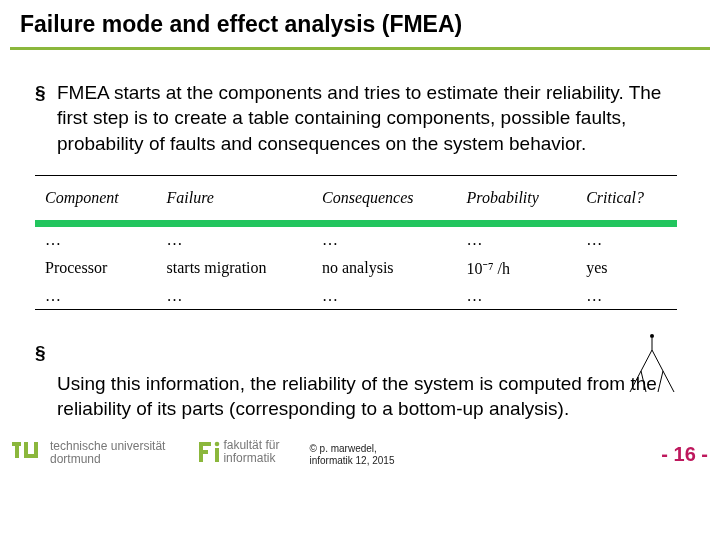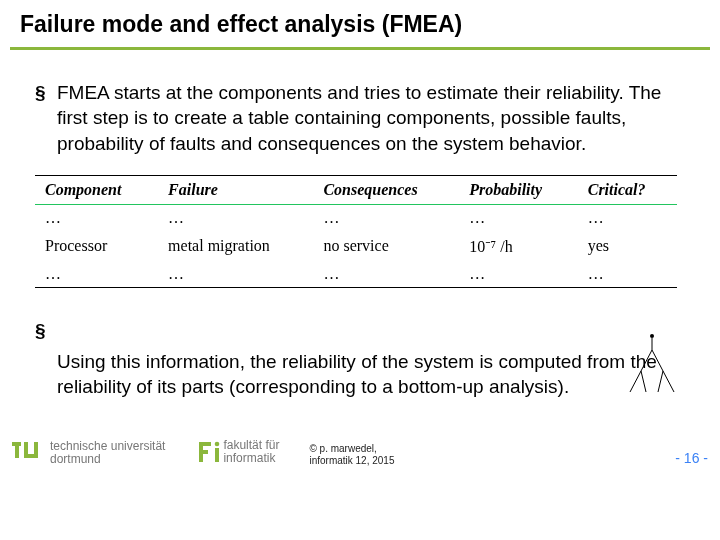--- a/index.html
+++ b/index.html
@@ -58,25 +58,25 @@
   }
   table.fmea {
     width: 642px;
     border-collapse: collapse;
     margin: 14px 0 30px 0;
     font-family: "Times New Roman", Times, serif;
     font-size: 16px;
   }
   table.fmea th {
     font-style: italic;
-    font-weight: bold;
+    font-weight: normal;
     text-align: left;
     border-top: 1px solid #000;
-    border-bottom: 1px solid #22c55e;
-    padding: 5px 10px;
+    border-bottom: 7px solid #22c55e;
+    padding: 13px 10px;
     white-space: nowrap;
   }
   table.fmea td {
     padding: 4px 10px;
     vertical-align: middle;
   }
   table.fmea tr.last td {
     border-bottom: 1px solid #000;
   }
   .footer {
@@ -118,23 +118,24 @@
     height: 28px;
     color: #8bb73c;
   }
   .footer .copyright {
     font-size: 10px;
     line-height: 1.15;
     color: #222;
   }
   .footer .spacer { flex: 1; }
   .footer .page {
-    font-size: 14px;
-    color: #3b82f6;
+    font-size: 20px;
+    color: #be185d;
     white-space: nowrap;
+    font-weight: bold;
   }
   .tree-diagram {
     position: absolute;
     right: 32px;
     bottom: 62px;
     width: 72px;
     height: 80px;
   }
 </style>
 </head>
@@ -167,22 +168,22 @@
       <tbody>
         <tr>
           <td>…</td>
           <td>…</td>
           <td>…</td>
           <td>…</td>
           <td>…</td>
         </tr>
         <tr>
           <td>Processor</td>
-          <td>metal migration</td>
-          <td>no service</td>
+          <td>starts migration</td>
+          <td>no analysis</td>
           <td>10⁻⁷ /h</td>
           <td>yes</td>
         </tr>
         <tr class="last">
           <td>…</td>
           <td>…</td>
           <td>…</td>
           <td>…</td>
           <td>…</td>
         </tr>

